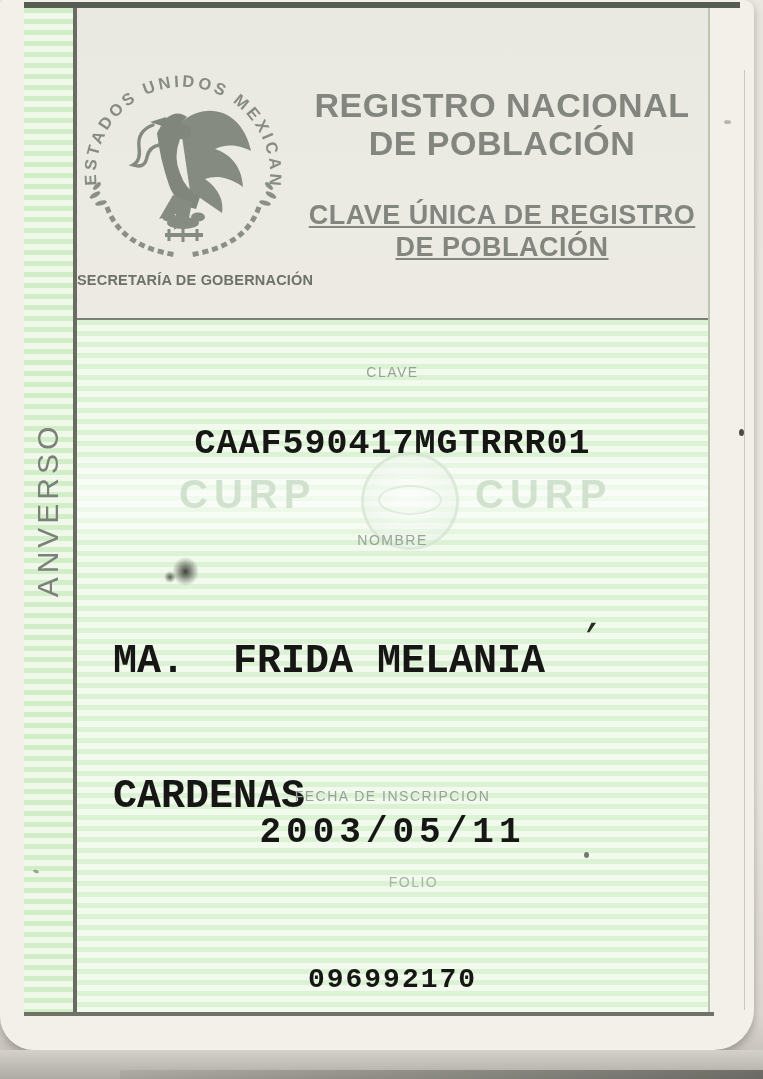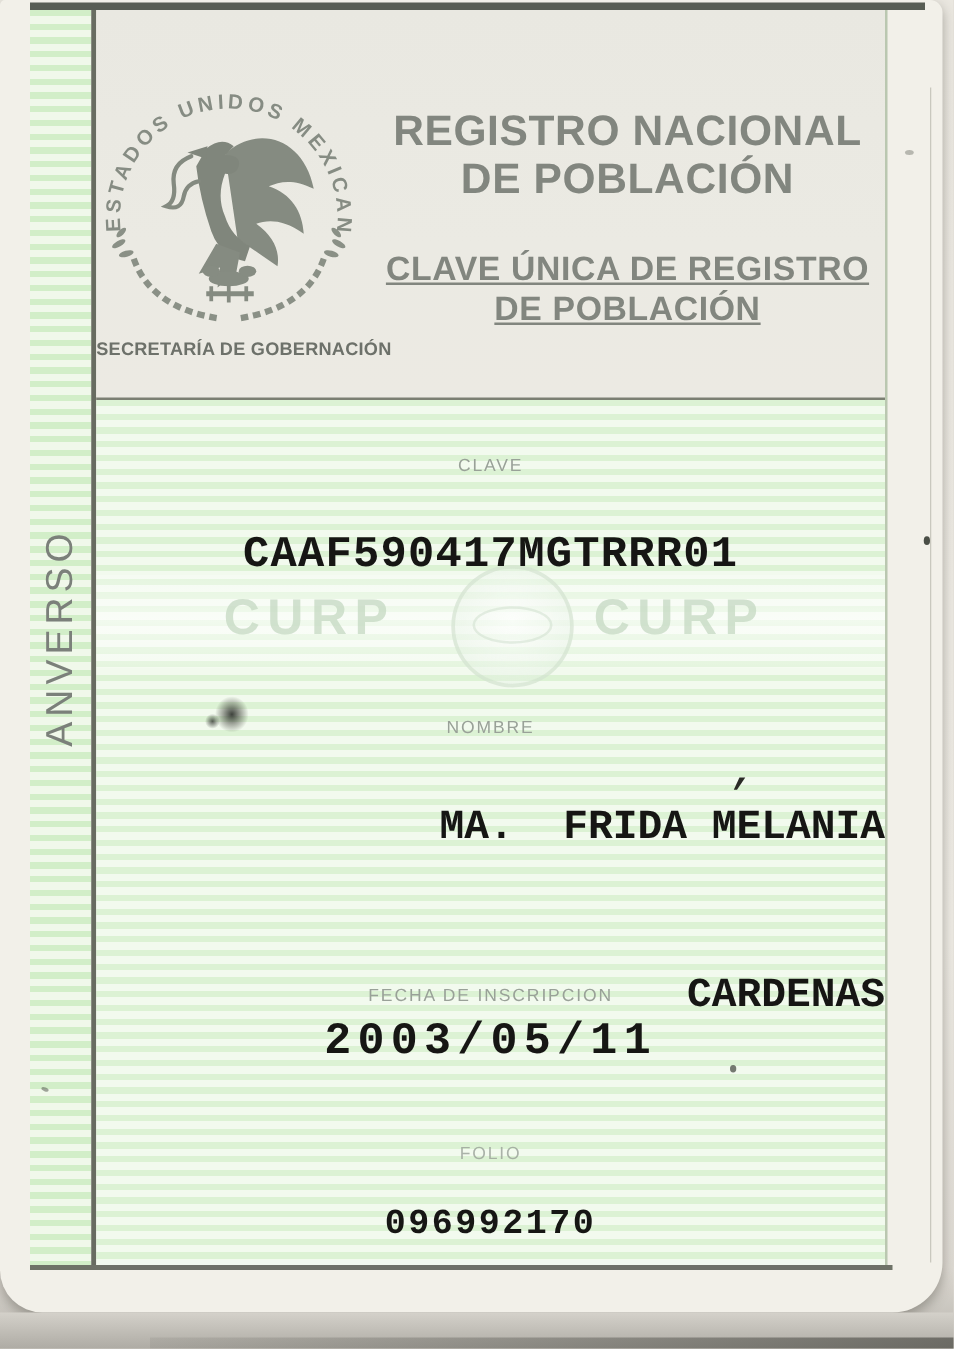--- a/index.html
+++ b/index.html
@@ -54,27 +54,27 @@
   .field-label{
     position:absolute;left:0;width:100%;text-align:center;
     font-size:14px;color:#99a198;letter-spacing:1.5px;
   }
   .field-value{
     position:absolute;left:0;width:100%;text-align:center;
     font-family:"Liberation Mono",monospace;font-weight:bold;color:#161614;white-space:pre;
   }
   .lbl-clave{top:356px;}
   .val-clave{top:416px;font-size:35px;letter-spacing:1px;}
-  .lbl-nombre{top:524px;margin-top:41px;}
-  .name-block{position:absolute;left:0;top:541px;width:100%;text-align:right;
+  .lbl-nombre{top:524px;}
+  .name-block{position:absolute;left:0;top:541px;width:100%;text-align:left;
     font-family:"Liberation Mono",monospace;font-weight:bold;color:#161614;
-    font-size:33px;line-height:45px;white-space:pre;}
+    font-size:40px;line-height:45px;white-space:pre;padding-left:36px;}
   .lbl-fecha{top:780px;}
   .val-fecha{top:804px;font-size:36px;letter-spacing:5px;}
-  .lbl-folio{top:906px;opacity:.8;}
+  .lbl-folio{top:866px;opacity:.8;margin-left:21px;}
   .val-folio{top:956px;font-size:28px;letter-spacing:2px;}
   
   .watermark{
     position:absolute;left:0;top:452px;width:100%;height:74px;
     background:linear-gradient(180deg,rgba(255,255,255,.25),rgba(255,255,255,.6) 50%,rgba(255,255,255,.25));
   }
   .wm-text{
     position:absolute;top:12px;font-size:40px;font-weight:bold;letter-spacing:6px;
     color:rgba(196,216,194,.75);font-family:"Liberation Sans",sans-serif;
   }

